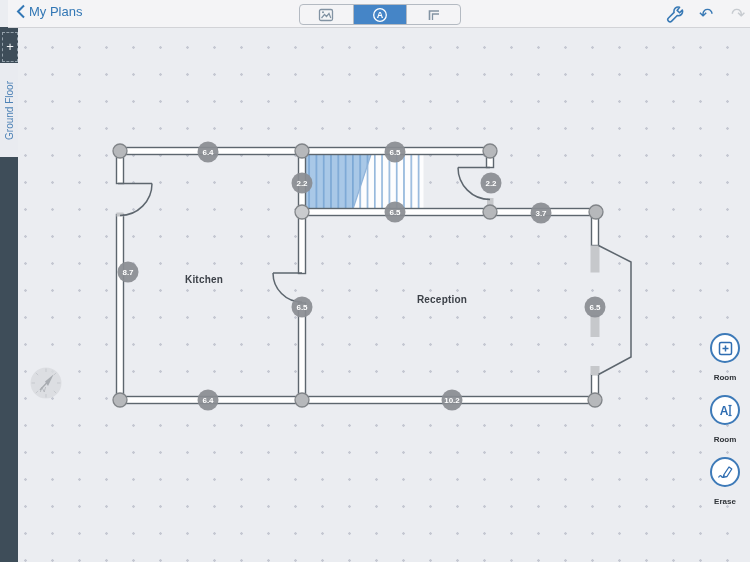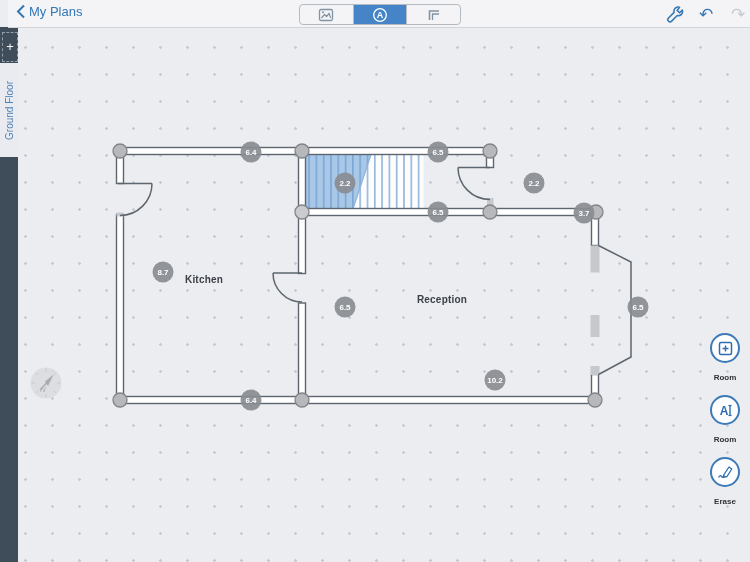--- a/index.html
+++ b/index.html
@@ -51,21 +51,21 @@
     writing-mode:vertical-rl;transform:rotate(180deg);
     color:#4d82b6;font-size:10px;white-space:nowrap;
   }
   
   .plan-layer{position:absolute;left:0;top:0;width:750px;height:562px;z-index:5;}
   
   .badge{
     position:absolute;z-index:8;transform:translate(-50%,-50%);
     min-width:21px;height:21px;border-radius:11px;background:rgba(138,141,146,0.93);
     color:#fff;font-size:8px;font-weight:bold;display:flex;align-items:center;justify-content:center;
-    padding:0 2px;box-sizing:border-box;cursor:pointer;margin-left:43px;
+    padding:0 2px;box-sizing:border-box;cursor:pointer;
   }
   .room-label{
     position:absolute;z-index:7;transform:translate(-50%,-50%);
     color:#3c4148;font-size:10px;font-weight:bold;letter-spacing:.2px;cursor:pointer;white-space:nowrap;
   }
   
   .compass{position:absolute;left:28px;top:365px;width:36px;height:36px;z-index:6;opacity:.85;}
   
   .tool-palette{position:absolute;left:702px;top:333px;width:46px;z-index:20;}
   .tool{margin-bottom:13px;text-align:center;}
@@ -140,25 +140,25 @@
     <circle cx="595" cy="400" r="7"></circle>
   </g>
 </svg>
 
 <div class="badge" style="left:208px;top:152px">6.4</div>
 <div class="badge" style="left:395px;top:152px">6.5</div>
 <div class="badge" style="left:302px;top:183px">2.2</div>
 <div class="badge" style="left:491px;top:183px">2.2</div>
 <div class="badge" style="left:395px;top:212px">6.5</div>
 <div class="badge" style="left:541px;top:213px">3.7</div>
-<div class="badge" style="left:120px;top:272px">8.7</div>
+<div class="badge" style="left:128px;top:272px">8.7</div>
 <div class="badge" style="left:302px;top:307px">6.5</div>
 <div class="badge" style="left:595px;top:307px">6.5</div>
 <div class="badge" style="left:208px;top:400px">6.4</div>
-<div class="badge" style="left:452px;top:380px">10.2</div>
+<div class="badge" style="left:452px;top:400px">10.2</div>
 
 <div class="room-label" style="left:204px;top:279px">Kitchen</div>
 <div class="room-label" style="left:442px;top:299px">Reception</div>
 
 <svg class="compass" viewBox="0 0 36 36">
   <circle cx="18" cy="18" r="15.5" fill="#dadce0"></circle>
   <g stroke="#c0c3c8" stroke-width="1">
     <line x1="18" y1="3.5" x2="18" y2="7"></line>
       <line x1="18" y1="29" x2="18" y2="32.5"></line>
     <line x1="3.5" y1="18" x2="7" y2="18"></line>

